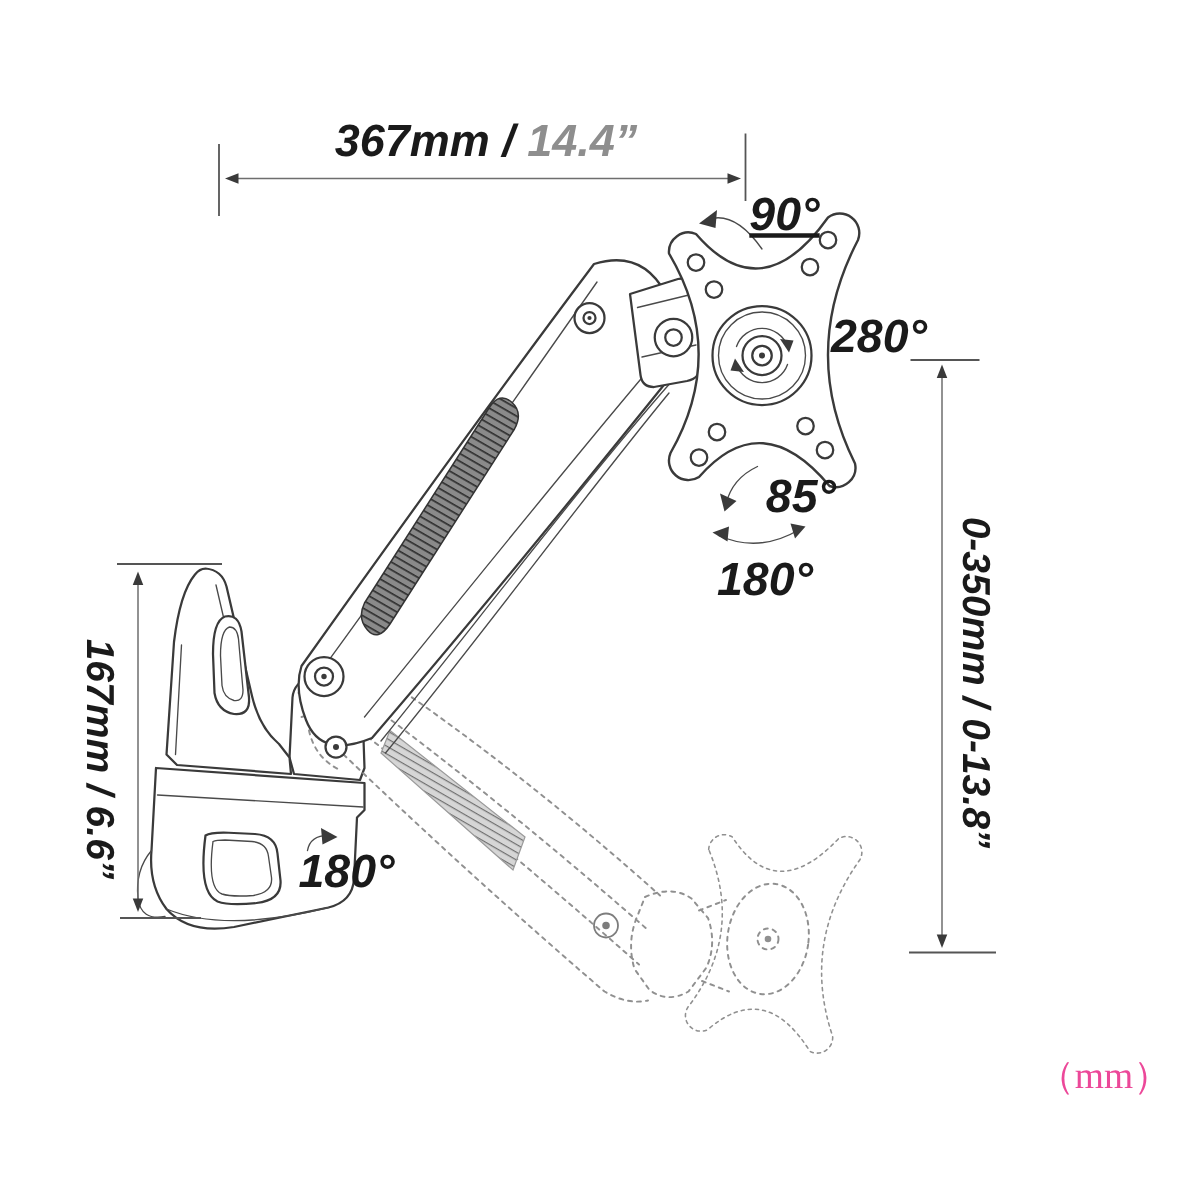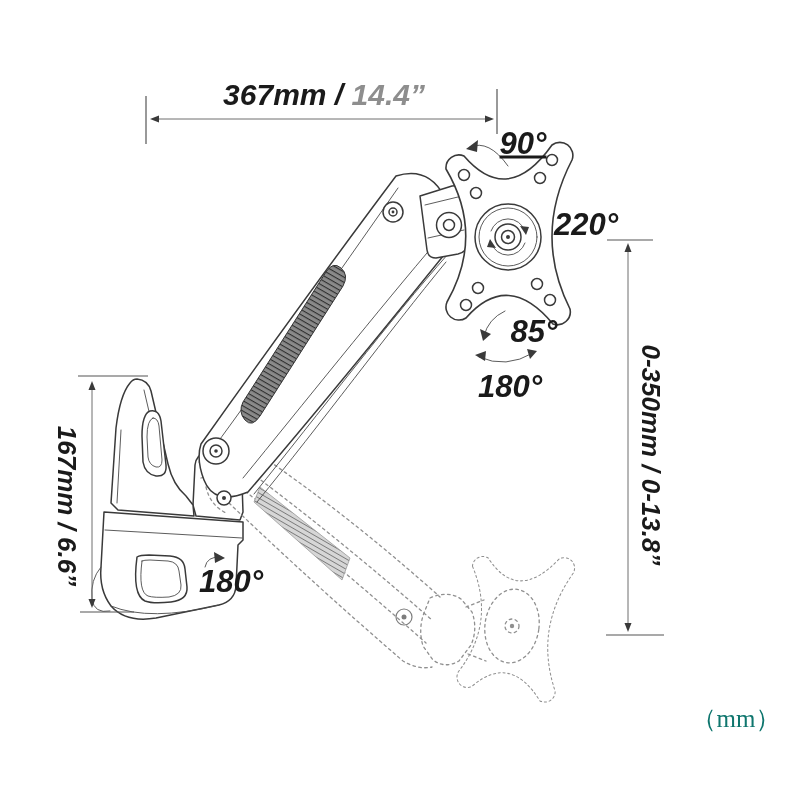--- a/index.html
+++ b/index.html
@@ -5,21 +5,21 @@
   html,body{margin:0;padding:0;background:#fff;}
   .stage{position:relative;width:800px;height:761px;background:#fff;overflow:hidden;
          font-family:"Liberation Sans",sans-serif;}
   .stage svg{position:absolute;left:0;top:0;}
   .lbl{position:absolute;white-space:nowrap;transform:translate(-50%,-50%);
        font-style:italic;color:#1a1a1a;line-height:1;}
   .angle{font-size:31px;font-weight:600;}
   .dimtop{font-size:30px;font-weight:600;}
   .dimtop .imp{color:#8e8e8e;}
   .vdim{font-size:26px;font-weight:600;transform:translate(-50%,-50%) rotate(90deg);}
-  .unit{font-family:"Liberation Serif",serif;font-style:normal;font-size:25px;color:#0f766e;}
+  .unit{font-family:"Liberation Serif",serif;font-style:normal;font-size:25px;color:#ec4899;}
   
   .s  {fill:none;stroke:#3a3a3a;stroke-width:1.5;stroke-linecap:round;stroke-linejoin:round;}
   .sf {fill:#ffffff;stroke:#3a3a3a;stroke-width:1.5;stroke-linejoin:round;}
   .t  {fill:none;stroke:#4a4a4a;stroke-width:0.9;stroke-linecap:round;}
   .g  {fill:none;stroke:#909090;stroke-width:1.3;stroke-dasharray:2.6 3.4;stroke-linecap:round;}
   .gs {fill:none;stroke:#7d7d7d;stroke-width:1.2;}
   .dim{fill:none;stroke:#6e6e6e;stroke-width:1;}
   .tick{fill:none;stroke:#555555;stroke-width:1.2;}
   .arr{fill:#3a3a3a;stroke:none;}
 </style>
@@ -176,21 +176,21 @@
     <line class="dim" x1="92" y1="384" x2="92" y2="605"></line>
     <polygon class="arr" points="92,381 88.5,390 95.5,390"></polygon>
     <polygon class="arr" points="92,608 88.5,599 95.5,599"></polygon>
   </g>
 </svg>
 
 <div class="lbl dimtop" style="left:324px;top:95px;"><span>367mm / </span><span class="imp">14.4”</span></div>
 
 <div class="lbl angle" style="left:523px;top:143px;text-decoration:underline;">90°</div>
 
-<div class="lbl angle" style="left:586px;top:224px;">220°</div>
+<div class="lbl angle" style="left:586px;top:224px;">280°</div>
 
 <div class="lbl angle" style="left:534px;top:331px;">85°</div>
 
 <div class="lbl angle" style="left:510px;top:386px;">180°</div>
 
 <div class="lbl angle" style="left:231px;top:581px;">180°</div>
 
 <div class="lbl vdim" style="left:651px;top:455px;">0-350mm / 0-13.8”</div>
 
 <div class="lbl vdim" style="left:67px;top:506px;">167mm / 6.6”</div>

